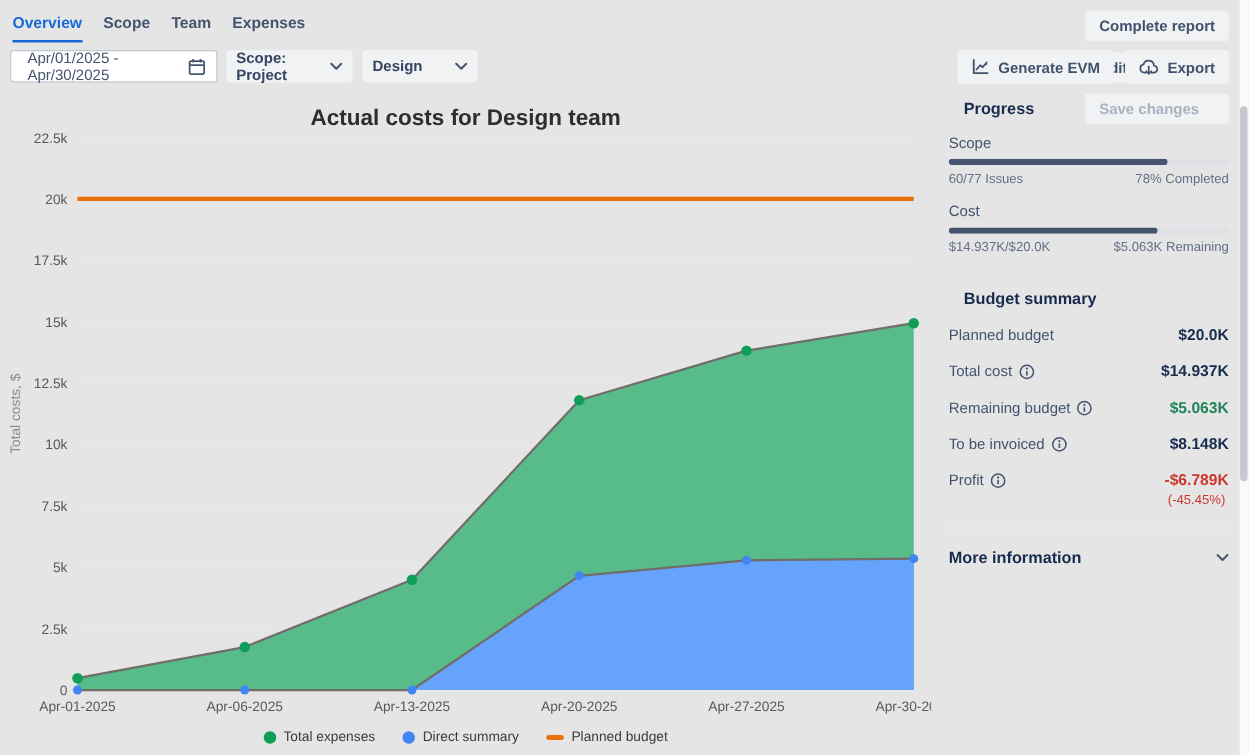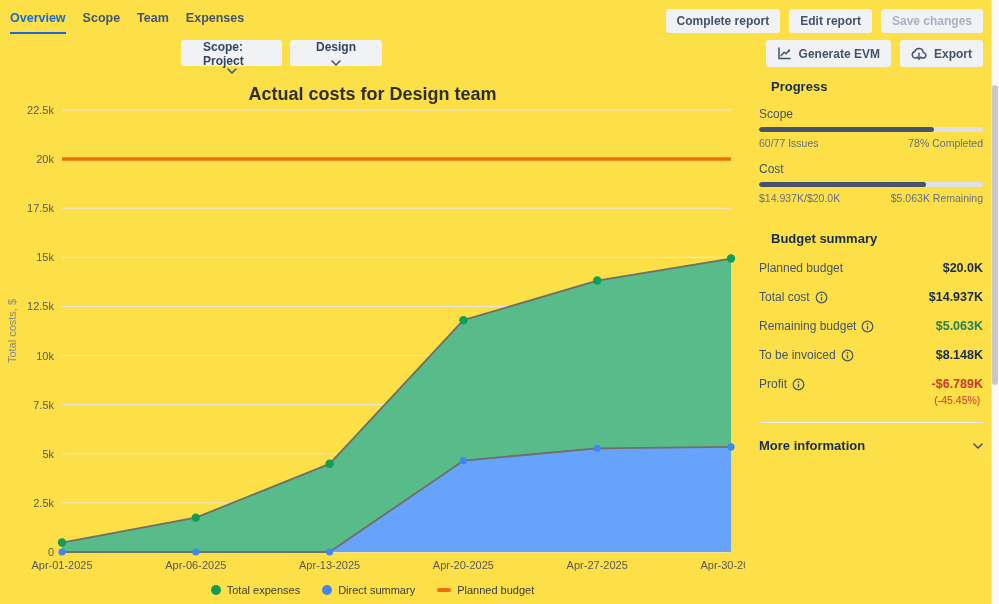--- a/index.html
+++ b/index.html
@@ -1,45 +1,45 @@
 <!DOCTYPE html>
 <html><head>
 <meta charset="utf-8">
 <style>
   * { box-sizing: border-box; }
   html,body { margin:0; padding:0; background:#fff; }
   .page {
-    position:relative; width:999px; height:604px; background:#fde047;
+    position:relative; width:999px; height:604px; background:#e5e5e5;
     font-family:"Liberation Sans", sans-serif; overflow:hidden;
   }
 
   
   .tabs { position:absolute; left:10px; top:11px; display:flex; gap:17px; }
   .tab { font-size:12.5px; font-weight:700; color:#44546F; padding-bottom:7px; cursor:pointer; border-bottom:2.5px solid transparent; }
   .tab.active { color:#1868DB; border-bottom-color:#1868DB; }
 
-  .topbtns { position:absolute; top:9px; right:16px; display:flex; gap:9px; }
+  .topbtns { position:absolute; top:9px; right:16px; display:flex; gap:9px;flex-direction:column; }
   .btn {
     background:#F1F2F4; border:none; border-radius:3px; padding:6px 11px;
     font-size:12px; font-weight:700; color:#42526E; font-family:inherit; cursor:pointer;
     display:flex; align-items:center; gap:7px; line-height:1;
   }
   .btn.disabled { color:#A9B2C0; cursor:default; }
 
   
   .date-input {
     position:absolute; left:8px; top:40px; width:166px; height:26px;
     border:1px solid #C2C8D1; border-radius:3px; background:#fff;
     display:flex; align-items:center; justify-content:space-between;
     padding:0 8px 0 13px; font-size:12px; color:#44546F; cursor:pointer;
   }
   .dropdown {
     position:absolute; top:40px; height:26px; background:#F1F2F4; border-radius:3px;
     display:flex; align-items:center; justify-content:space-between;
-    padding:0 22px; font-size:12px; font-weight:700; color:#344563; cursor:pointer;flex-direction:column;
+    padding:0 8px; font-size:12px; font-weight:700; color:#344563; cursor:pointer;
   }
   #scope-dd { left:181px; width:101px; }
   #team-dd  { left:290px; width:92px; }
   .action-btns { position:absolute; top:40px; right:16px; display:flex; gap:9px; }
 
   
   .chart-area { position:absolute; left:0; top:75px; width:745px; height:529px; }
   .chart-title { position:absolute; top:9px; left:0; width:745px; text-align:center;
     font-size:18px; font-weight:700; color:#2E2E2E; }
   #chart { position:absolute; left:0; top:0; }
@@ -88,20 +88,31 @@
       <div class="tab">Team</div>
       <div class="tab">Expenses</div>
     </div>
 
   <div class="topbtns">
     <button class="btn">Complete report</button>
     <button class="btn">Edit report</button>
     <button class="btn disabled">Save changes</button>
   </div>
 
+  <div class="date-input">
+    <span>Apr/01/2025 - Apr/30/2025</span>
+    <span class="icon">
+      <svg width="15" height="15" viewBox="0 0 15 15" fill="none">
+        <rect x="1.7" y="2.8" width="11.6" height="10.4" rx="1.4" stroke="#44546F" stroke-width="1.4"></rect>
+        <line x1="4.6" y1="1.2" x2="4.6" y2="4" stroke="#44546F" stroke-width="1.4"></line>
+        <line x1="10.4" y1="1.2" x2="10.4" y2="4" stroke="#44546F" stroke-width="1.4"></line>
+        <line x1="2" y1="6.1" x2="13" y2="6.1" stroke="#44546F" stroke-width="1.4"></line>
+      </svg>
+    </span>
+  </div>
 
   <div class="dropdown" id="scope-dd">
     <span>Scope: Project</span>
     <span class="icon">
       <svg width="10" height="6" viewBox="0 0 10 6" fill="none">
         <path d="M1 1l4 4 4-4" stroke="#44546F" stroke-width="1.6" stroke-linecap="round" stroke-linejoin="round"></path>
       </svg>
     </span>
   </div>
 

